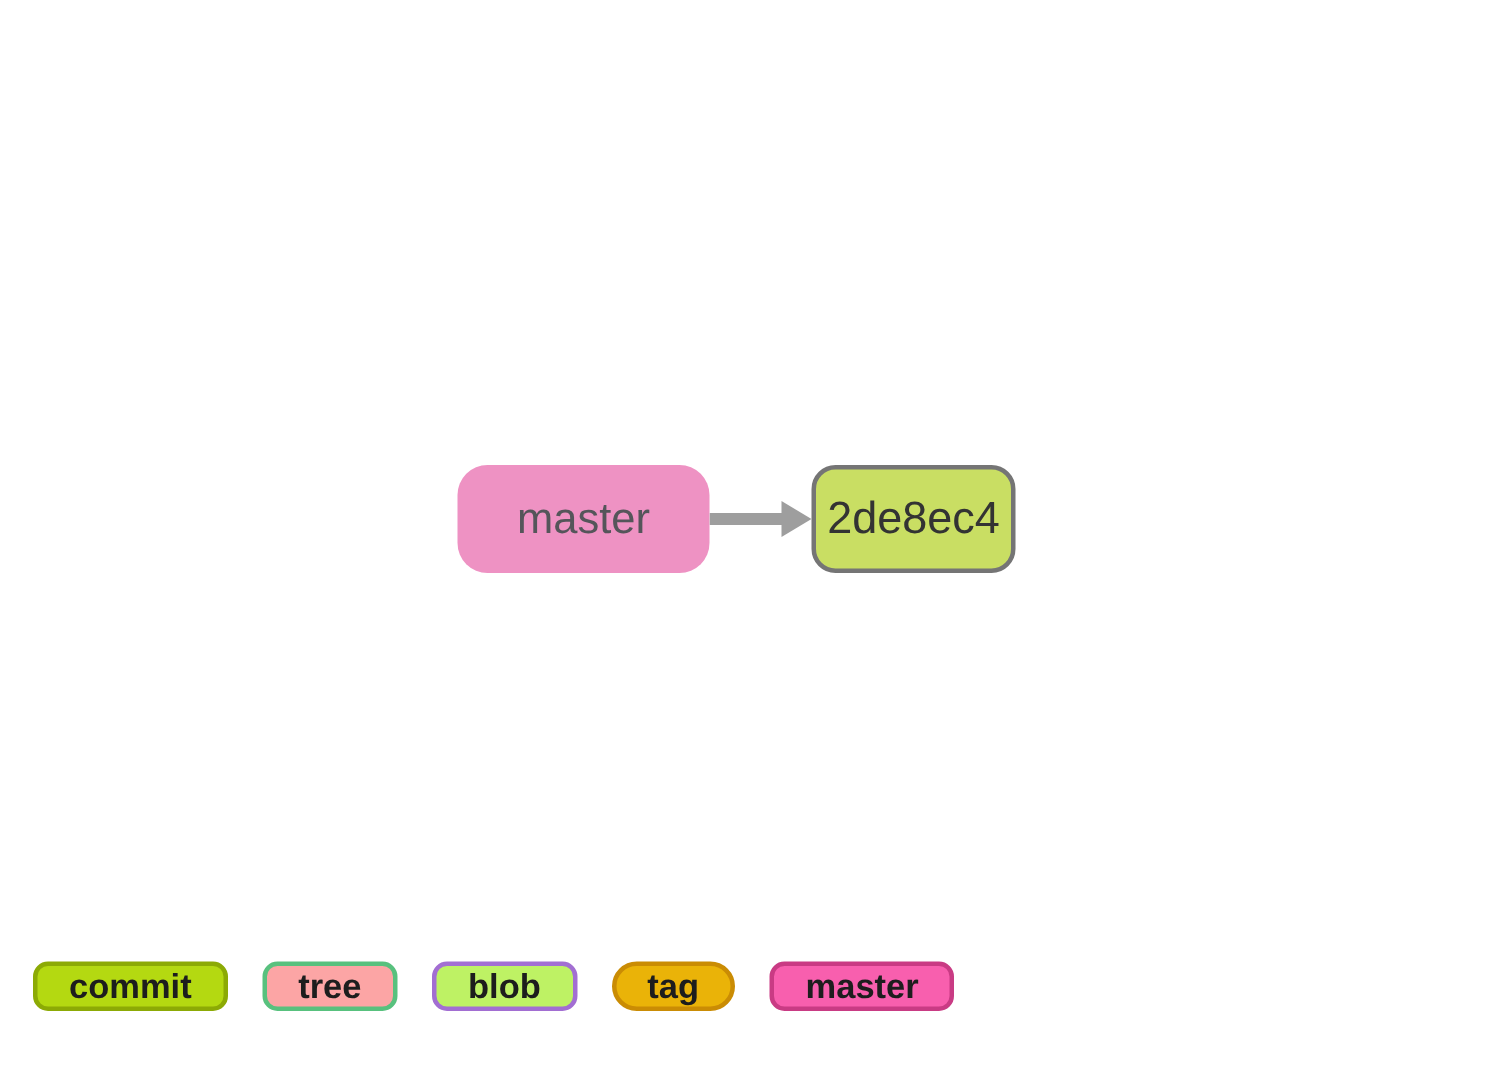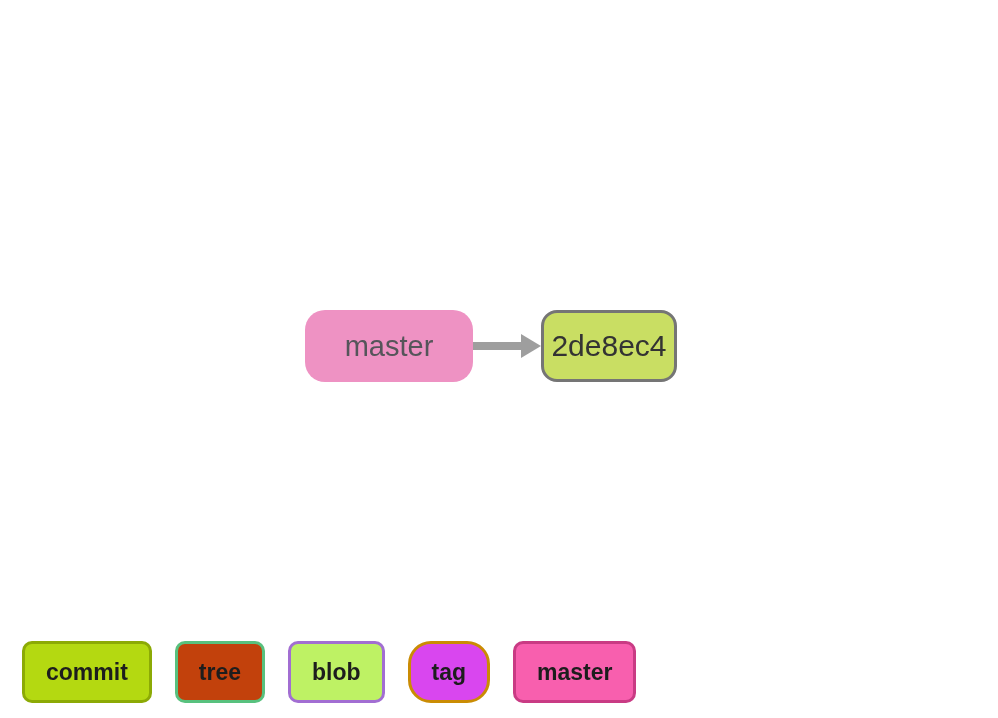--- a/index.html
+++ b/index.html
@@ -53,21 +53,21 @@
     font-weight: 400;
   }
   .legend {
     position: absolute;
     left: 22px;
     top: 641px;
     display: flex;
     gap: 23px;
   }
   .legend-item {
-    height: 62px;
+    height: 33px;
     box-sizing: border-box;
     border: 3px solid transparent;
     border-radius: 10px;
     padding: 0 21px;
     display: flex;
     align-items: center;
     justify-content: center;
     font-size: 23px;
     font-weight: 700;
   }
@@ -87,27 +87,27 @@
   </svg>
 
   <div class="node commit-node" style="background-color: rgb(201, 222, 99); border-color: rgb(117, 117, 117); color: rgb(51, 51, 51);">
     <span class="node-label">2de8ec4</span>
   </div>
 
   <div class="legend">
     <div class="legend-item" style="background-color: rgb(180, 217, 17); border-color: rgb(140, 170, 5); color: rgb(29, 29, 29);">
       <span>commit</span>
     </div>
-    <div class="legend-item" style="background-color: #c2410c; border-color: rgb(88, 193, 126); color: rgb(29, 29, 29);">
+    <div class="legend-item" style="background-color: #fca5a5; border-color: rgb(88, 193, 126); color: rgb(29, 29, 29);">
       <span>tree</span>
     </div>
     <div class="legend-item" style="background-color: #bef264; border-color: rgb(162, 110, 210); color: rgb(29, 29, 29);">
       <span>blob</span>
     </div>
-    <div class="legend-item" style="background-color: #d946ef; border-color: rgb(202, 140, 4); color: rgb(29, 29, 29); border-radius: 23px;">
+    <div class="legend-item" style="background-color: #eab308; border-color: rgb(202, 140, 4); color: rgb(29, 29, 29); border-radius: 23px;">
       <span>tag</span>
     </div>
     <div class="legend-item" style="background-color: rgb(248, 95, 174); border-color: rgb(201, 59, 132); color: rgb(29, 29, 29);">
       <span>master</span>
     </div>
   </div>
 
 </div>
 
 </body></html>

